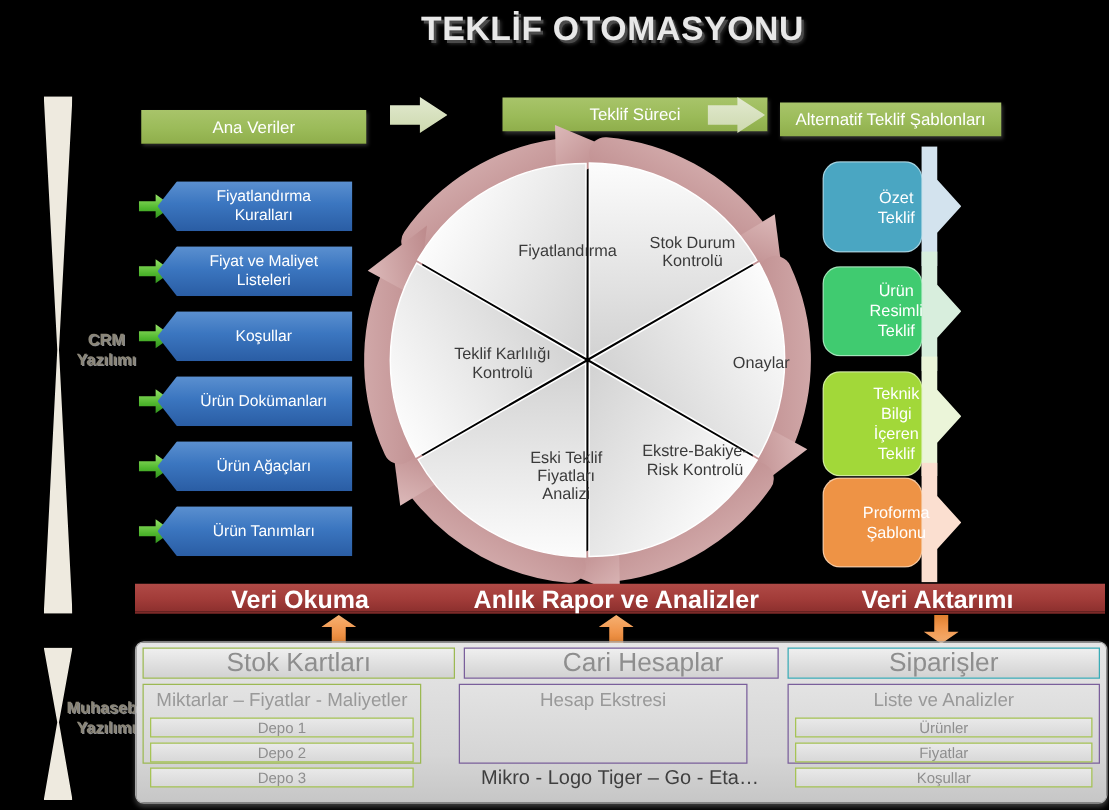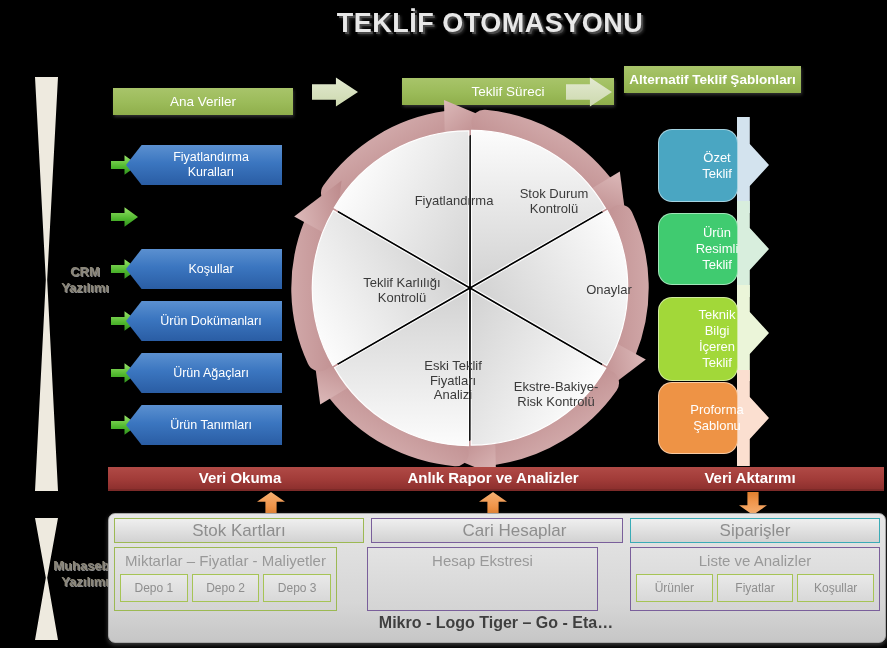--- a/index.html
+++ b/index.html
@@ -79,86 +79,88 @@
   .ch2{background:var(--tint2,#ebf5d9);}
   .ch3{background:var(--tint3,#fbdfd0);}
 
   
   .banner{
     left:108px;top:467px;width:776px;height:22px;
     background:linear-gradient(#b04a46,var(--banner,#a23c39) 55%,#8d302e);
     border-bottom:2px solid #7c2a28;
   }
   .banner-item{
-    top:469px;transform:translateX(-50%);color:#fff;font-size:15px;font-weight:bold;white-space:nowrap;
+    top:469px;transform:translateX(-50%);color:#fff;font-size:20px;font-weight:bold;white-space:nowrap;
   }
   .orange-arrow{
     width:28px;height:23px;
     background:linear-gradient(#f6b072,var(--orange_arrow,#f0954b) 60%,#e07f2e);
     clip-path:polygon(50% 0,100% 42%,70% 42%,70% 100%,30% 100%,30% 42%,0 42%);
   }
   .down{transform:scaleY(-1);}
 
   
   .erp-panel{
     left:108px;top:513px;width:776px;height:128px;border-radius:7px;
     background:linear-gradient(#e6e6e6,var(--panel_bg,#d6d6d6) 70%,#c6c6c6);
     border:1px solid #a8a8a8;box-shadow:0 2px 4px rgba(120,120,120,.5);
   }
   .erp-header{
     top:518px;height:25px;background:linear-gradient(#efefef,#d2d2d2);
     display:flex;align-items:center;justify-content:center;
-    font-size:17px;color:var(--panel_text,#8e8e8e);box-sizing:border-box;
+    font-size:21px;color:var(--panel_text,#8e8e8e);box-sizing:border-box;
   }
   .erp-sub{
     top:547px;height:64px;background:linear-gradient(#e3e3e3,#d4d4d4);
     box-sizing:border-box;
   }
   .bd-green{border:1.5px solid var(--accent_green,#9cb953);}
   .bd-purple{border:1.5px solid var(--accent_purple,#7a5f9b);}
   .bd-teal{border:1.5px solid var(--accent_teal,#3aabb6);}
   .erp-subtitle{
     height:25px;display:flex;align-items:center;justify-content:center;
     font-size:15px;color:#999;
   }
-  .chip-row{display:flex;gap:4px;padding:1px 5px 0 5px;}
+  .chip-row{display:flex;gap:4px;padding:1px 5px 0 5px;flex-direction:column;}
   .chip{
     flex:1;height:28px;border:1.3px solid #a6c455;background:linear-gradient(#e9e9e9,#d8d8d8);
     display:flex;align-items:center;justify-content:center;
     font-size:12px;color:var(--panel_text,#8e8e8e);box-sizing:border-box;
   }
   .erp-footer{
     top:614px;left:108px;width:776px;text-align:center;
-    font-size:16px;font-weight:bold;color:var(--footer_text,#3f3f3f);
+    font-size:16px;font-weight:normal;color:var(--footer_text,#3f3f3f);
   }
 </style>
 </head>
 <body>
 
 <div id="canvas">
 
   <div class="abs title">TEKLİF OTOMASYONU</div>
 
   <div class="abs hourglass" style="left:35px;top:77px;width:23px;height:414px;"></div>
   <div class="abs side-label pre" style="left:-3px;top:264px;">CRM
 Yazılımı</div>
   <div class="abs hourglass" style="left:35px;top:518px;width:23px;height:122px;"></div>
   <div class="abs side-label pre" style="left:-3px;top:558px;">Muhasebe
 Yazılımı</div>
 
   <div class="abs flow-header" style="left:113px;top:78px;width:180px;margin-top:10px;">Ana Veriler</div>
   <div class="abs sage-arrow" style="left:312px;top:77px;"></div>
   <div class="abs flow-header" style="left:370px;top:78px;width:212px;margin-left:32px;">Teklif Süreci</div>
   <div class="abs sage-arrow" style="left:566px;top:77px;"></div>
-  <div class="abs flow-header" style="left:624px;top:66px;width:177px;font-weight:bold;">Alternatif Teklif Şablonları</div>
+  <div class="abs flow-header" style="left:624px;top:82px;width:177px;">Alternatif Teklif Şablonları</div>
 
   <div class="abs green-arrow" style="left:111px;top:154px;"></div>
   <div class="abs blue-box pre" style="top:145px;">Fiyatlandırma
 Kuralları</div>
   <div class="abs green-arrow" style="left:111px;top:206px;"></div>
+  <div class="abs blue-box pre" style="top:197px;">Fiyat ve Maliyet
+Listeleri</div>
   <div class="abs green-arrow" style="left:111px;top:258px;"></div>
   <div class="abs blue-box pre" style="top:249px;">Koşullar</div>
   <div class="abs green-arrow" style="left:111px;top:310px;"></div>
   <div class="abs blue-box pre" style="top:301px;">Ürün Dokümanları</div>
   <div class="abs green-arrow" style="left:111px;top:362px;"></div>
   <div class="abs blue-box pre" style="top:353px;">Ürün Ağaçları</div>
   <div class="abs green-arrow" style="left:111px;top:414px;"></div>
   <div class="abs blue-box pre" style="top:405px;">Ürün Tanımları</div>
 
   <svg class="abs" style="left:270px;top:88px;" width="400" height="400" viewBox="0 0 400 400">
@@ -192,21 +194,21 @@
       <use href="#wedge" transform="rotate(180 200 200) translate(1.5,-2.6)"></use>
       <use href="#wedge" transform="rotate(240 200 200) translate(1.5,-2.6)"></use>
       <use href="#wedge" transform="rotate(300 200 200) translate(1.5,-2.6)"></use>
     </g>
   </svg>
 
   <div class="abs cyc-label pre" style="left:356px;top:194px;">Fiyatlandırma</div>
   <div class="abs cyc-label pre" style="left:461px;top:187px;width:110px;">Stok Durum
 Kontrolü</div>
   <div class="abs cyc-label pre" style="left:516px;top:283px;width:110px;">Onaylar</div>
-  <div class="abs cyc-label pre" style="left:463px;top:380px;width:110px;">Ekstre-Bakiye-
+  <div class="abs cyc-label pre" style="left:463px;top:354px;width:110px;">Ekstre-Bakiye-
 Risk Kontrolü</div>
   <div class="abs cyc-label pre" style="left:360px;top:359px;width:110px;">Eski Teklif
 Fiyatları
 Analizi</div>
   <div class="abs cyc-label pre" style="left:309px;top:276px;width:110px;">Teklif Karlılığı
 Kontrolü</div>
 
   <div class="abs tpl-chevron ch0" style="top:117px;"></div>
   <div class="abs tpl-box tpl0 pre" style="top:129px;height:73px;">Özet Teklif</div>
   <div class="abs tpl-chevron ch1" style="top:201px;"></div>

